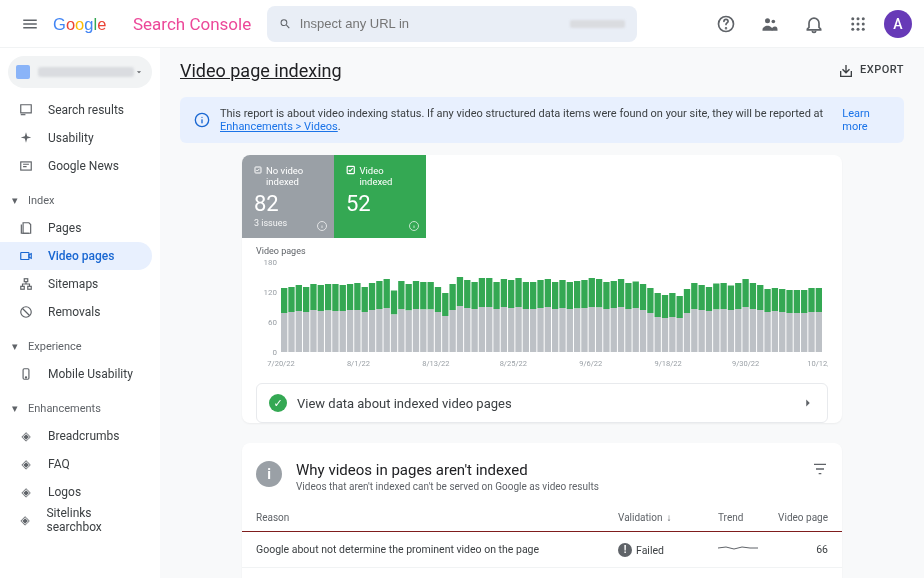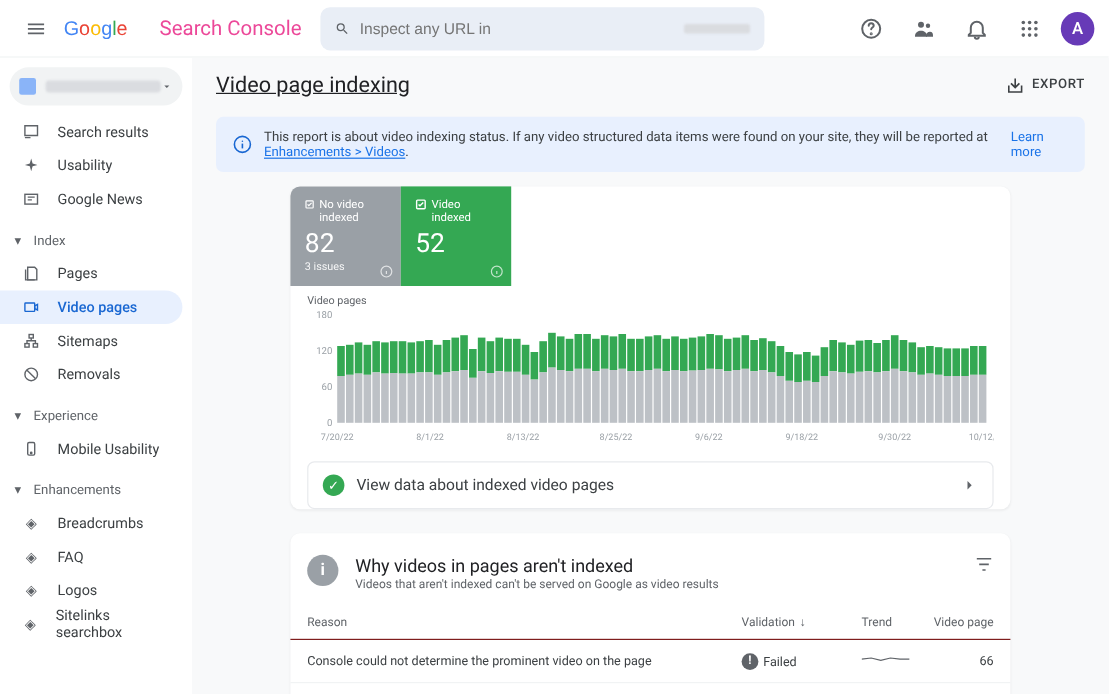--- a/index.html
+++ b/index.html
@@ -491,21 +491,21 @@
         <div class="col-reason">Reason</div>
         <div class="col-valid">
             <span>Validation</span> 
             <span>↓</span>
           </div>
         <div class="col-trend">Trend</div>
         <div class="col-pages">Video page</div>
       </div>
       <div id="table-body">
           <div class="tbl-row">
-      <div class="col-reason">Console could not determine the prominent video on the page</div>
+      <div class="col-reason">Google about not determine the prominent video on the page</div>
       <div class="col-valid">
               <span class="badge-dot">!</span>
               <span>Failed</span>
             </div>
       <div class="col-trend"><svg class="spark" viewBox="0 0 40 12">
                 <path d="M0,6 L8,5 L16,7 L24,5 L32,6 L40,6" fill="none" stroke="#5f6368" stroke-width="1"></path>
               </svg></div>
       <div class="col-pages">66</div>
           </div>
           <div class="tbl-row">

